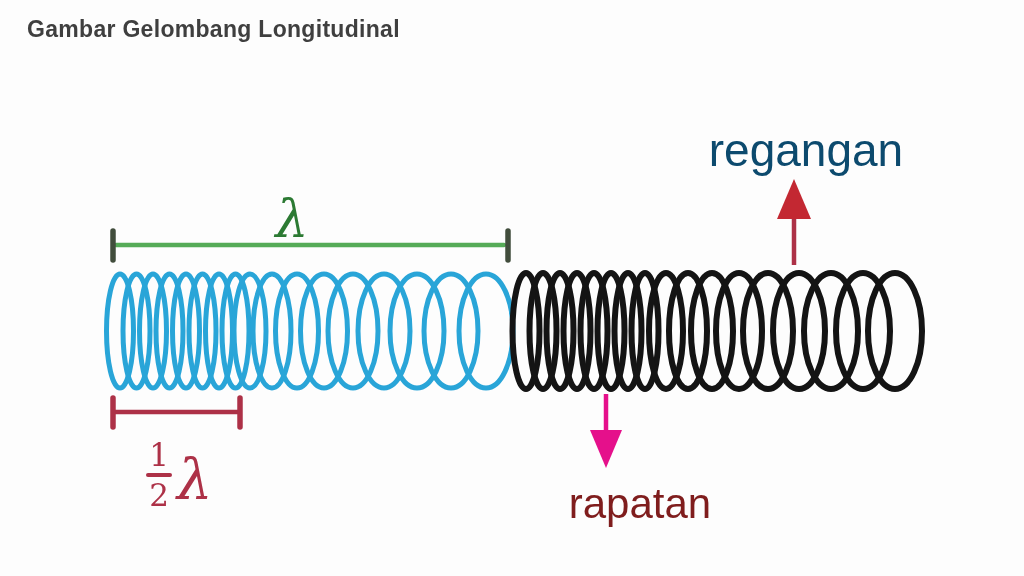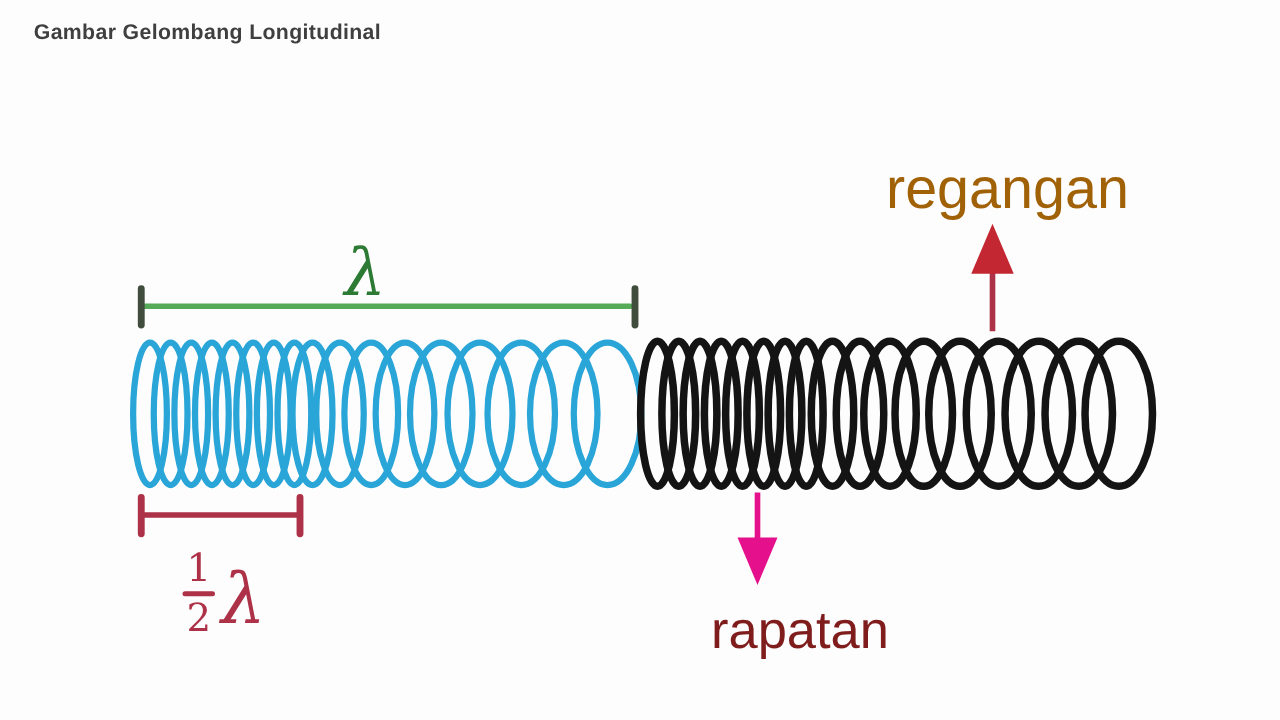--- a/index.html
+++ b/index.html
@@ -9,21 +9,21 @@
   .stage {
     position: relative;
     width: 1024px;
     height: 576px;
   }
 
   .page-title {
     position: absolute;
     left: 27px;
     top: 16px;
-    font-size: 17px;
+    font-size: 23px;
     font-weight: 700;
     letter-spacing: 0.3px;
   }
 
   svg.diagram {
     position: absolute;
     left: 0;
     top: 0;
   }
 
@@ -156,21 +156,21 @@
     </g>
 
     <g>
       <line x1="606" y1="394" x2="606" y2="434" stroke-width="4.5" stroke="#e5108b"></line>
       <polygon points="606,468 590,430 622,430" fill="#e5108b"></polygon>
     </g>
   </svg>
 
   <div class="label lambda-label" style="color: rgb(44, 122, 51);">λ</div>
 
-  <div class="label stretch-label" style="color: #a16207;">regangan</div>
+  <div class="label stretch-label" style="color: #0c4a6e;">regangan</div>
 
   <div class="label compression-label" style="color: #7f1d1d;">rapatan</div>
 
   <div class="half-lambda" style="color: rgb(173, 49, 71);">
     <span class="frac">
       <span class="num">1</span>
       <span class="bar"></span>
       <span class="den">2</span>
     </span>
     <span class="sym">λ</span>

